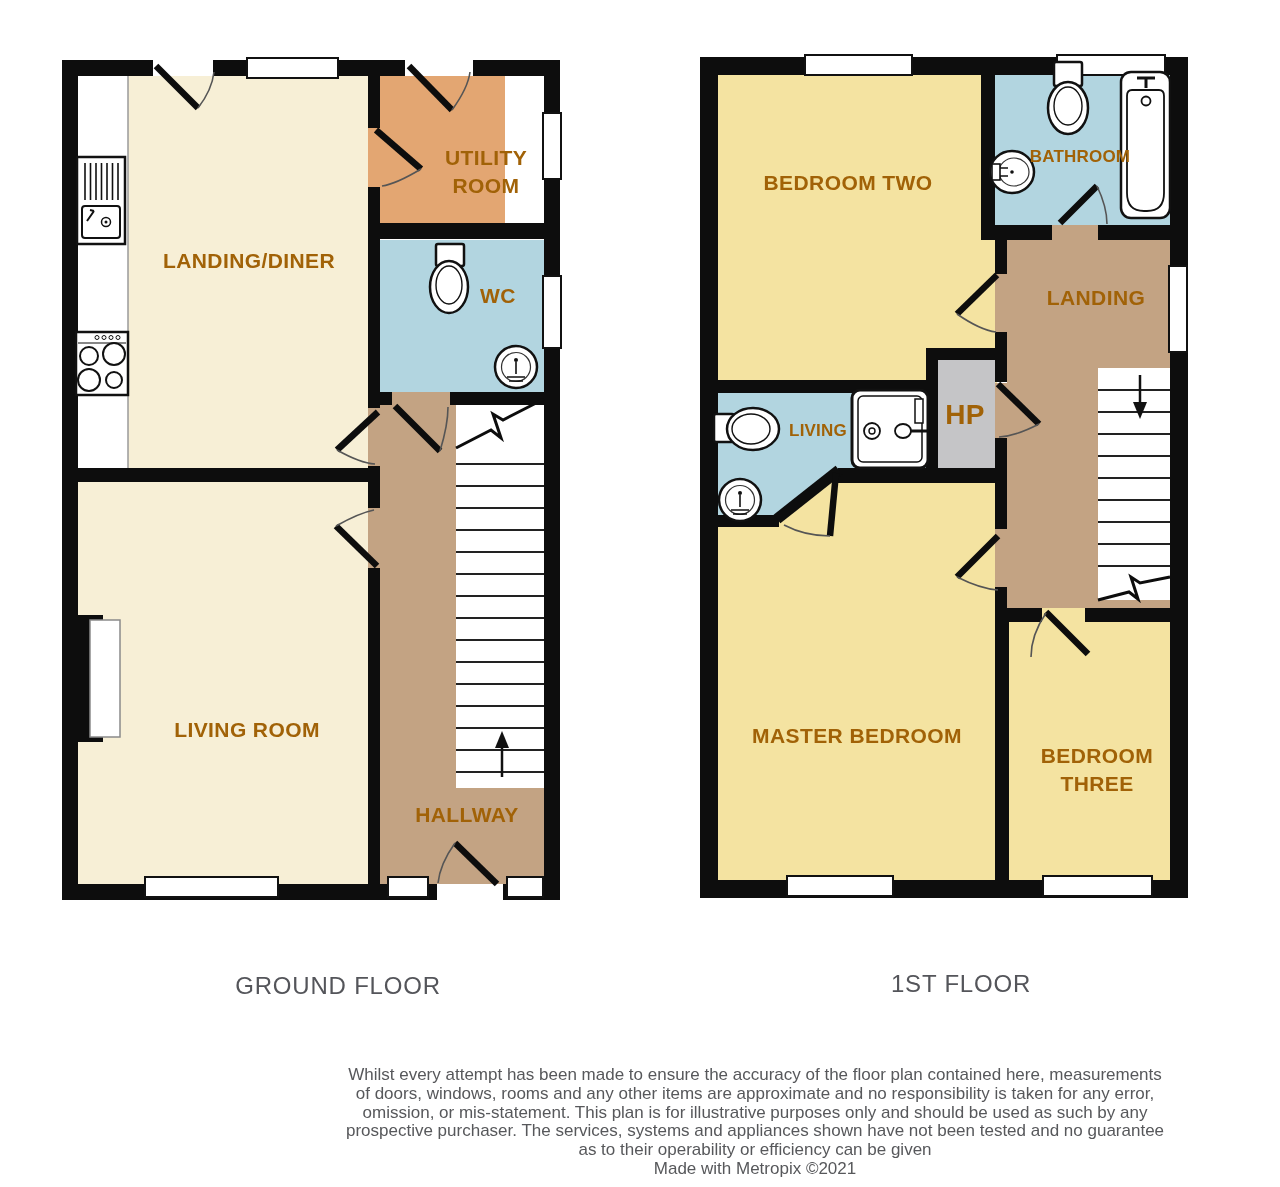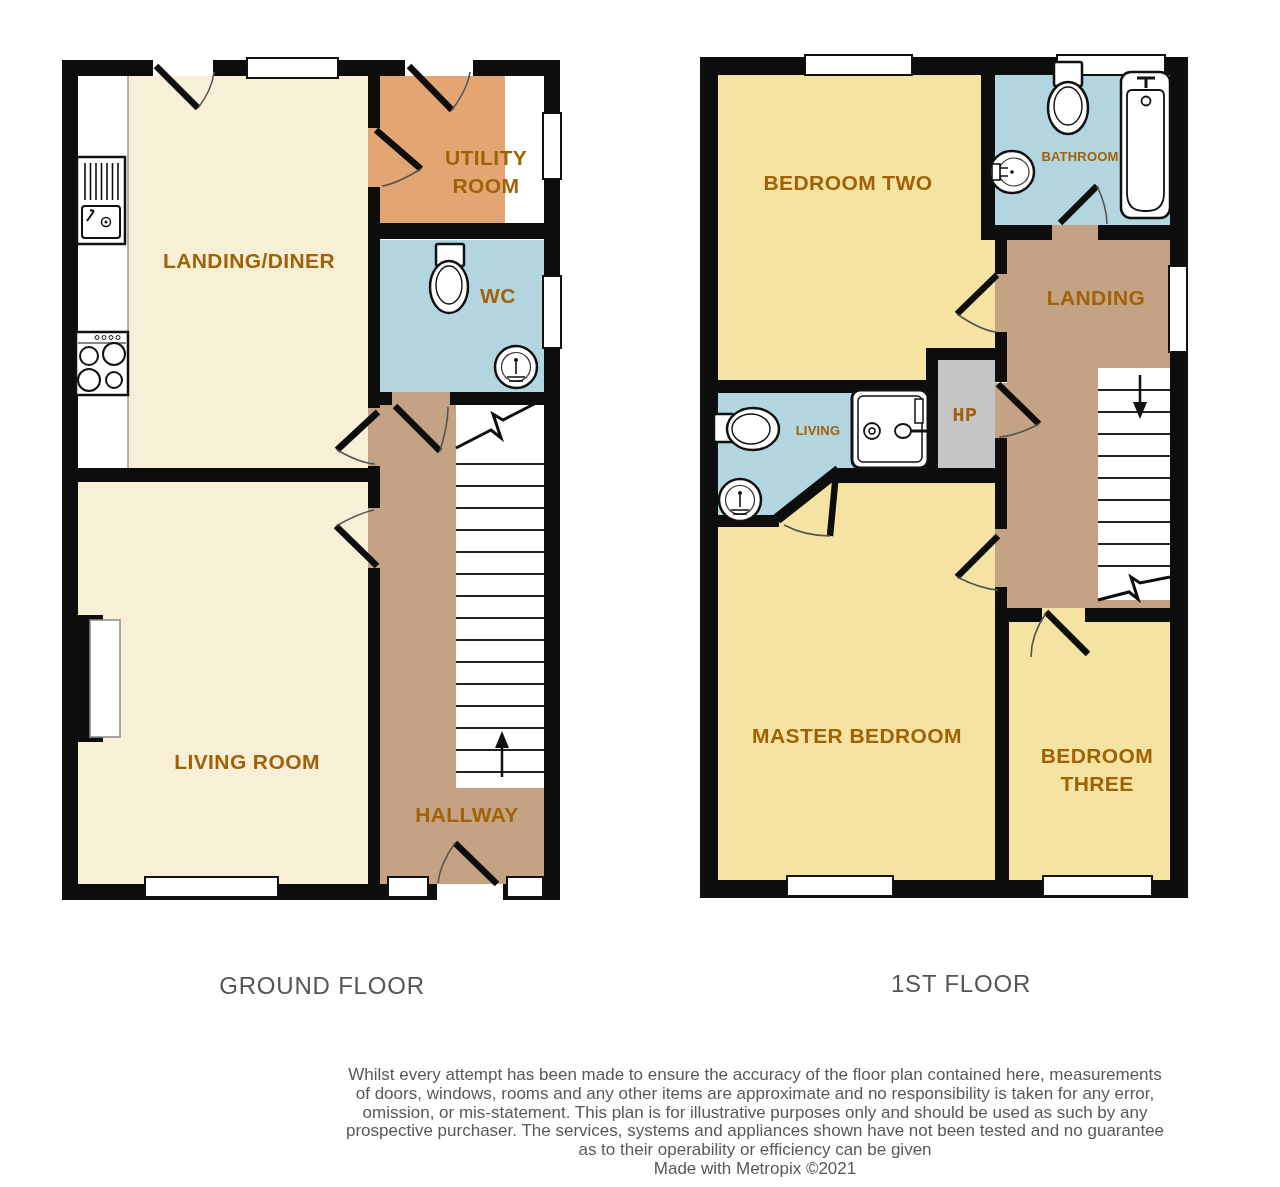--- a/index.html
+++ b/index.html
@@ -3,22 +3,22 @@
 <meta charset="utf-8">
 <style>
   html,body{margin:0;padding:0;background:#ffffff;}
   body{width:1280px;height:1187px;position:relative;overflow:hidden;
        font-family:"Liberation Sans",sans-serif;}
   #canvas{position:absolute;left:0;top:0;width:1280px;height:1187px;}
   #plan-svg{position:absolute;left:0;top:0;}
   .room-label{position:absolute;transform:translate(-50%,-50%);
       font-weight:bold;font-size:21px;color:#a16207;letter-spacing:.4px;
       white-space:pre-line;text-align:center;line-height:1.35;}
-  .room-label.small{font-size:13px;letter-spacing:.2px;}
-  .room-label.hp{font-size:20px;font-family:Liberation Mono, monospace;}
+  .room-label.small{font-size:17px;letter-spacing:.2px;}
+  .room-label.hp{font-size:28px;}
   .floor-title{position:absolute;transform:translate(-50%,-50%);
       font-size:24px;color:#54555A;letter-spacing:.8px;white-space:nowrap;}
   .footer{position:absolute;left:155px;top:1066px;width:1200px;
       text-align:center;font-size:17px;line-height:18.8px;color:#57585B;}
 </style>
 </head>
 <body>
 
 <div id="canvas">
 
@@ -261,33 +261,33 @@
       <line x1="911" y1="431" x2="928" y2="431" stroke="#111" stroke-width="3"></line>
     </g>
   </g>
 </svg>
 
 <div>
   <div class="room-label" style="left:249px;top:261px">LANDING/DINER</div>
   <div class="room-label" style="left:486px;top:172px">UTILITY
 ROOM</div>
   <div class="room-label" style="left:498px;top:296px">WC</div>
-  <div class="room-label" style="left:247px;top:762px">LIVING ROOM</div>
+  <div class="room-label" style="left:247px;top:730px">LIVING ROOM</div>
   <div class="room-label" style="left:467px;top:815px">HALLWAY</div>
 
   <div class="room-label" style="left:848px;top:183px">BEDROOM TWO</div>
   <div class="room-label small" style="left:1080px;top:157px">BATHROOM</div>
   <div class="room-label" style="left:1096px;top:298px">LANDING</div>
   <div class="room-label small" style="left:818px;top:431px">LIVING</div>
   <div class="room-label hp" style="left:965px;top:415px">HP</div>
   <div class="room-label" style="left:857px;top:736px">MASTER BEDROOM</div>
   <div class="room-label" style="left:1097px;top:770px">BEDROOM
 THREE</div>
 
-  <div class="floor-title" style="left:322px;top:986px">GROUND FLOOR</div>
+  <div class="floor-title" style="left:338px;top:986px">GROUND FLOOR</div>
   <div class="floor-title" style="left:961px;top:984px">1ST FLOOR</div>
 </div>
 
 <div class="footer">
   <div>Whilst every attempt has been made to ensure the accuracy of the floor plan contained here, measurements</div>
   <div>of doors, windows, rooms and any other items are approximate and no responsibility is taken for any error,</div>
   <div>omission, or mis-statement. This plan is for illustrative purposes only and should be used as such by any</div>
   <div>prospective purchaser. The services, systems and appliances shown have not been tested and no guarantee</div>
   <div>as to their operability or efficiency can be given</div>
   <div>Made with Metropix ©2021</div>

